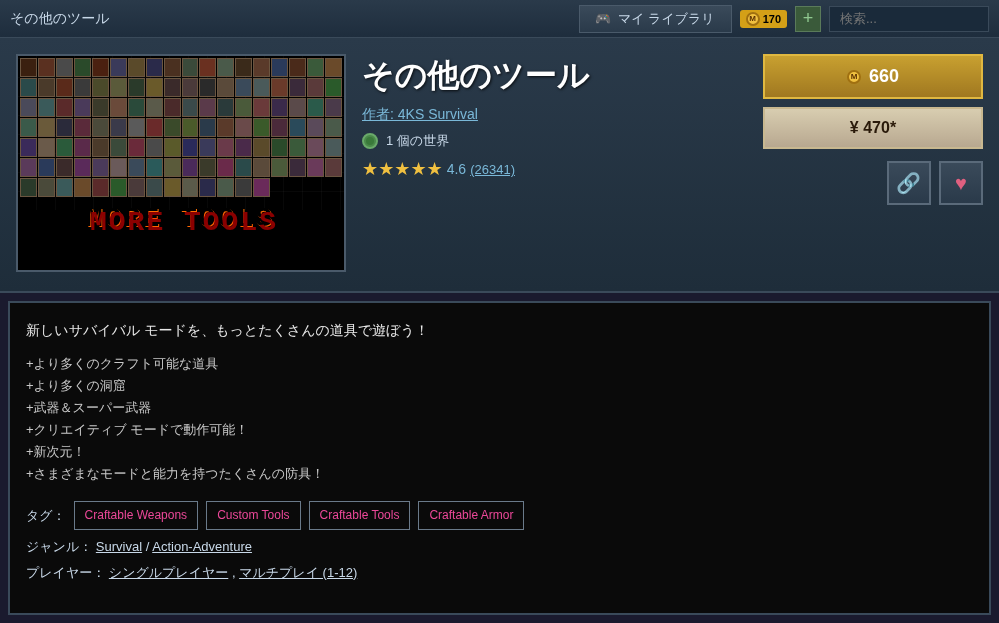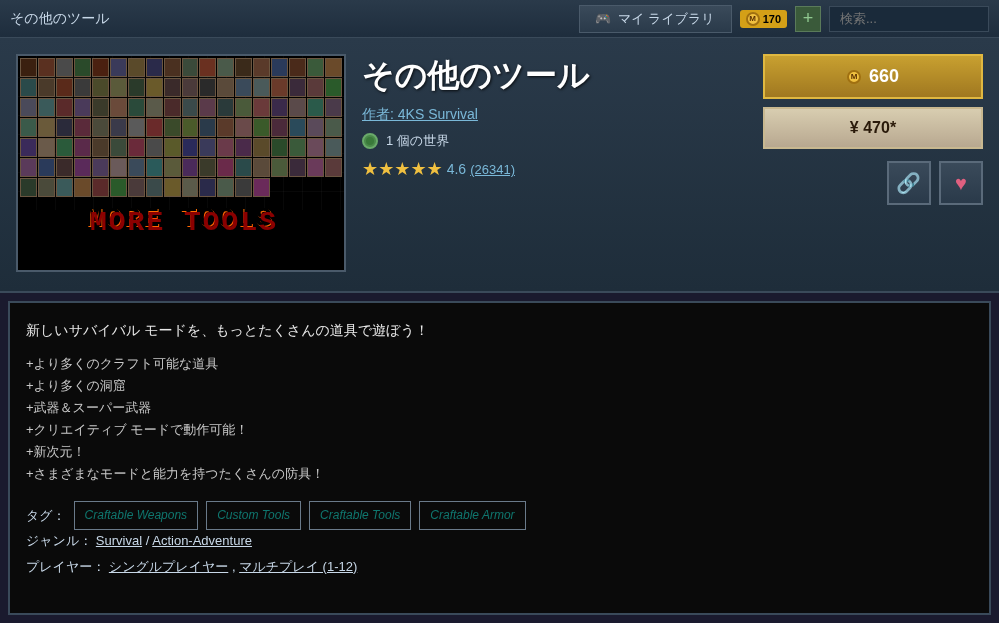--- a/index.html
+++ b/index.html
@@ -338,29 +338,29 @@
       flex-wrap: wrap;
     }
 
     .tags-label {
       color: #c8d8e8;
       font-size: 13px;
     }
 
     .tag-badge {
       border: 1px solid #6a7a8a;
-      color: #0f766e;
+      color: #ec4899;
       padding: 3px 10px;
       font-size: 12px;
       cursor: pointer;
       background: transparent;
-      font-style: italic;
     }
 
     .genre-section {
+      margin-top: 6px;
       color: #c8d8e8;
       font-size: 13px;
     }
 
     .genre-link {
       color: #c8d8e8;
       text-decoration: underline;
       cursor: pointer;
     }
 

